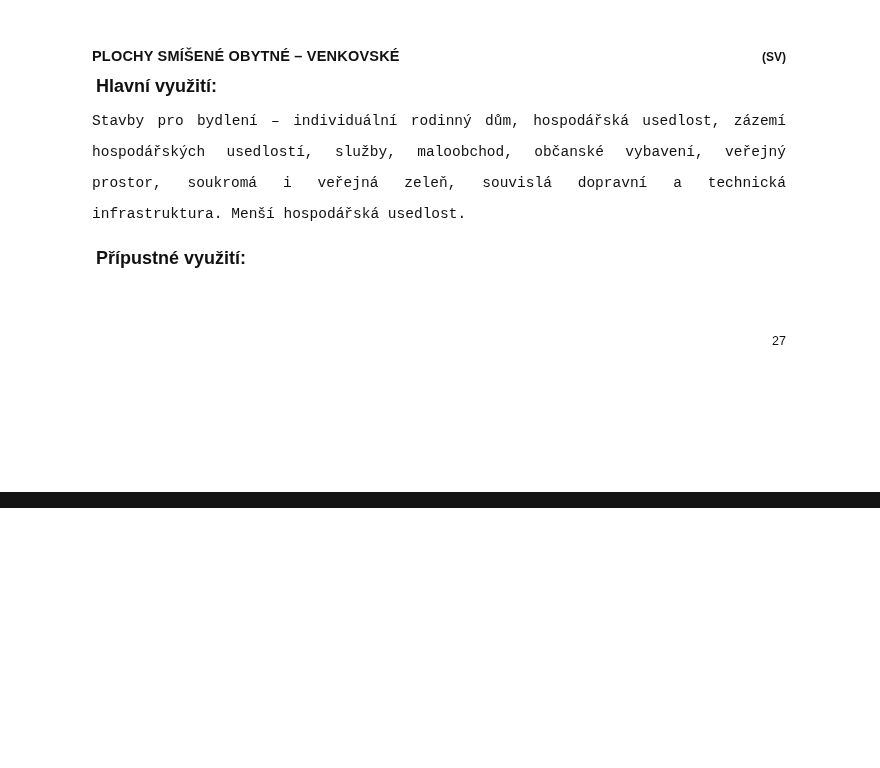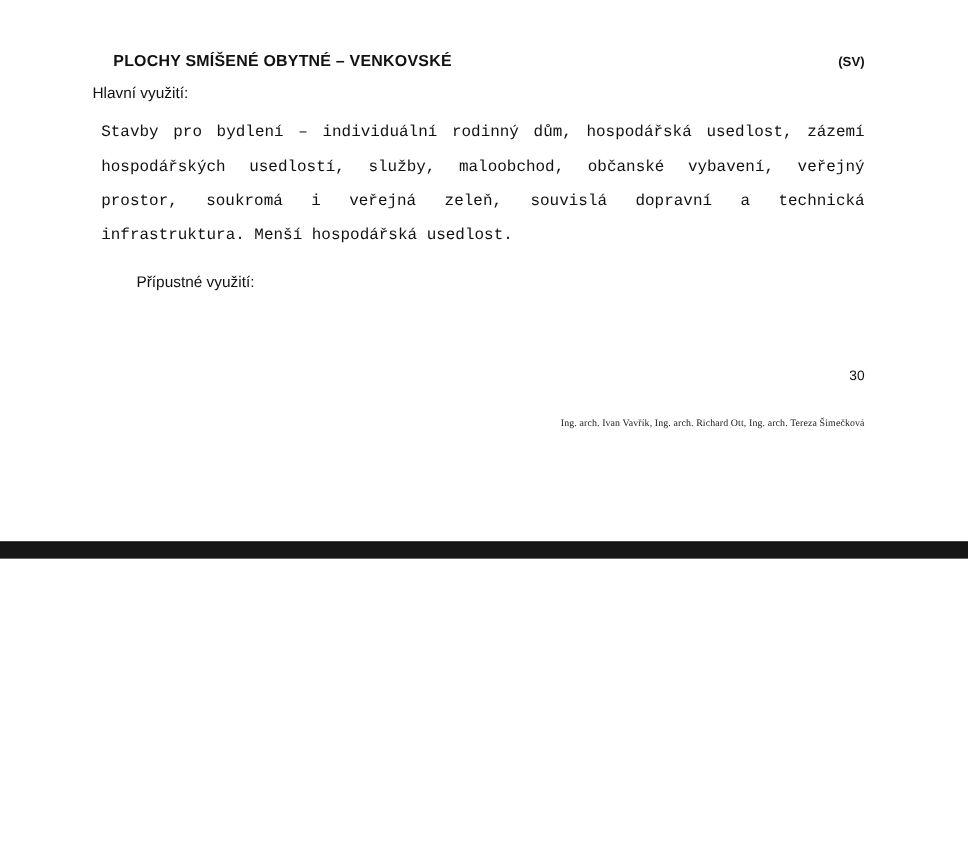--- a/index.html
+++ b/index.html
@@ -44,51 +44,49 @@
     left: 92px;
     width: 694px;
     display: flex;
     justify-content: space-between;
     align-items: baseline;
   }
   .heading-title {
     font-size: 14.5px;
     font-weight: bold;
     letter-spacing: 0.2px;
-    margin-left: 11px;
   }
   .heading-code {
     font-size: 12px;
     font-weight: bold;
   }
   .subheading {
     position: absolute;
-    left: 84px;
-    font-size: 14px;
-    font-weight: normal;
+    left: 96px;
+    font-size: 18px;
+    font-weight: bold;
   }
   .sub-main {
     top: 76px;
   }
   .para {
     position: absolute;
     left: 92px;
     width: 694px;
     font-size: 14.5px;
     line-height: 31px;
     text-align: justify;
     text-justify: inter-word;
     font-family: Liberation Mono, monospace;
   }
   .para-main {
     top: 106px;
   }
   .sub-pripustne {
     top: 248px;
-    margin-left: 40px;
   }
   .para-pripustne {
     top: 278px;
   }
   .page-number {
     position: absolute;
     left: 92px;
     width: 694px;
     top: 334px;
     text-align: right;
@@ -116,23 +114,22 @@
     <span class="heading-code">(SV)</span>
   </div>
 
   <div class="subheading sub-main">Hlavní využití:</div>
 
   <div class="para para-main">Stavby pro bydlení – individuální rodinný dům, hospodářská usedlost, zázemí hospodářských usedlostí, služby, maloobchod, občanské vybavení, veřejný prostor, soukromá i veřejná zeleň, souvislá dopravní a technická infrastruktura. Menší hospodářská usedlost.</div>
 
   <div class="subheading sub-pripustne">Přípustné využití:</div>
 
 
-  <div class="page-number">30</div>
+  <div class="page-number">27</div>
 
-  <div class="authors">Ing. arch. Ivan Vavřík, Ing. arch. Richard Ott, Ing. arch. Tereza Šimečková</div>
 
 </div>
 
 <div class="page-gap"></div>
 
 <div class="page page-two">
 
   
 
   

